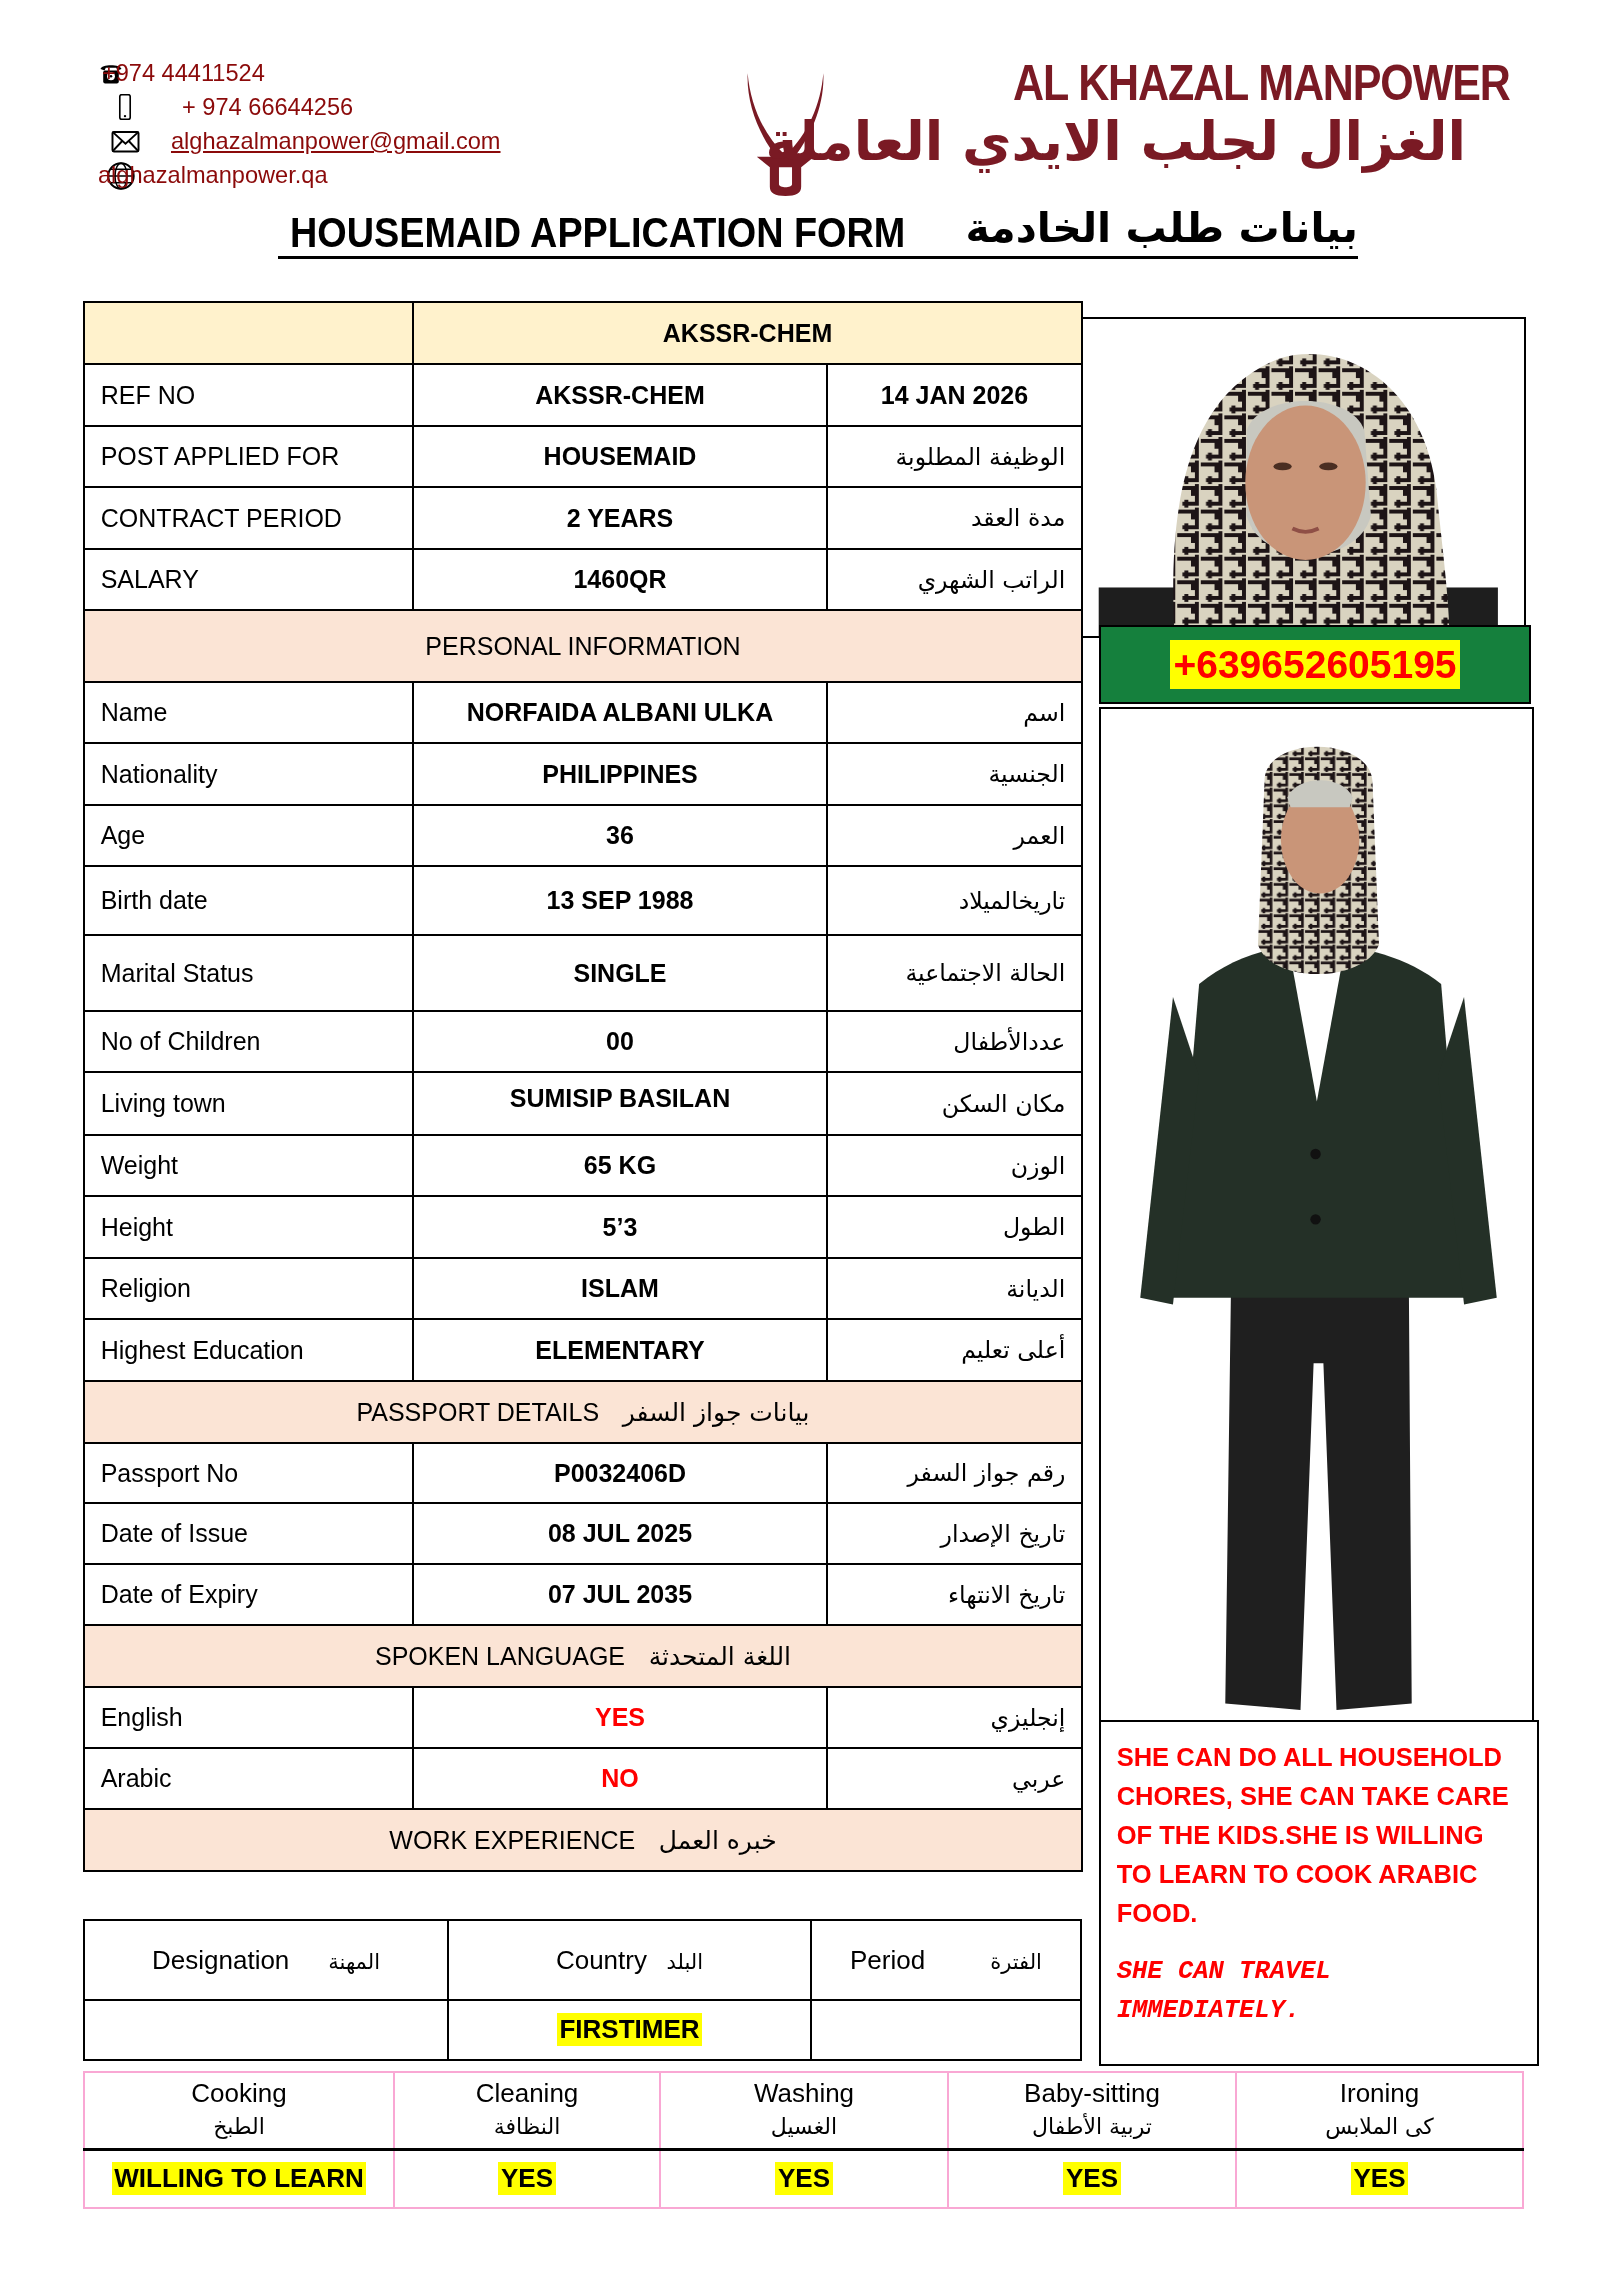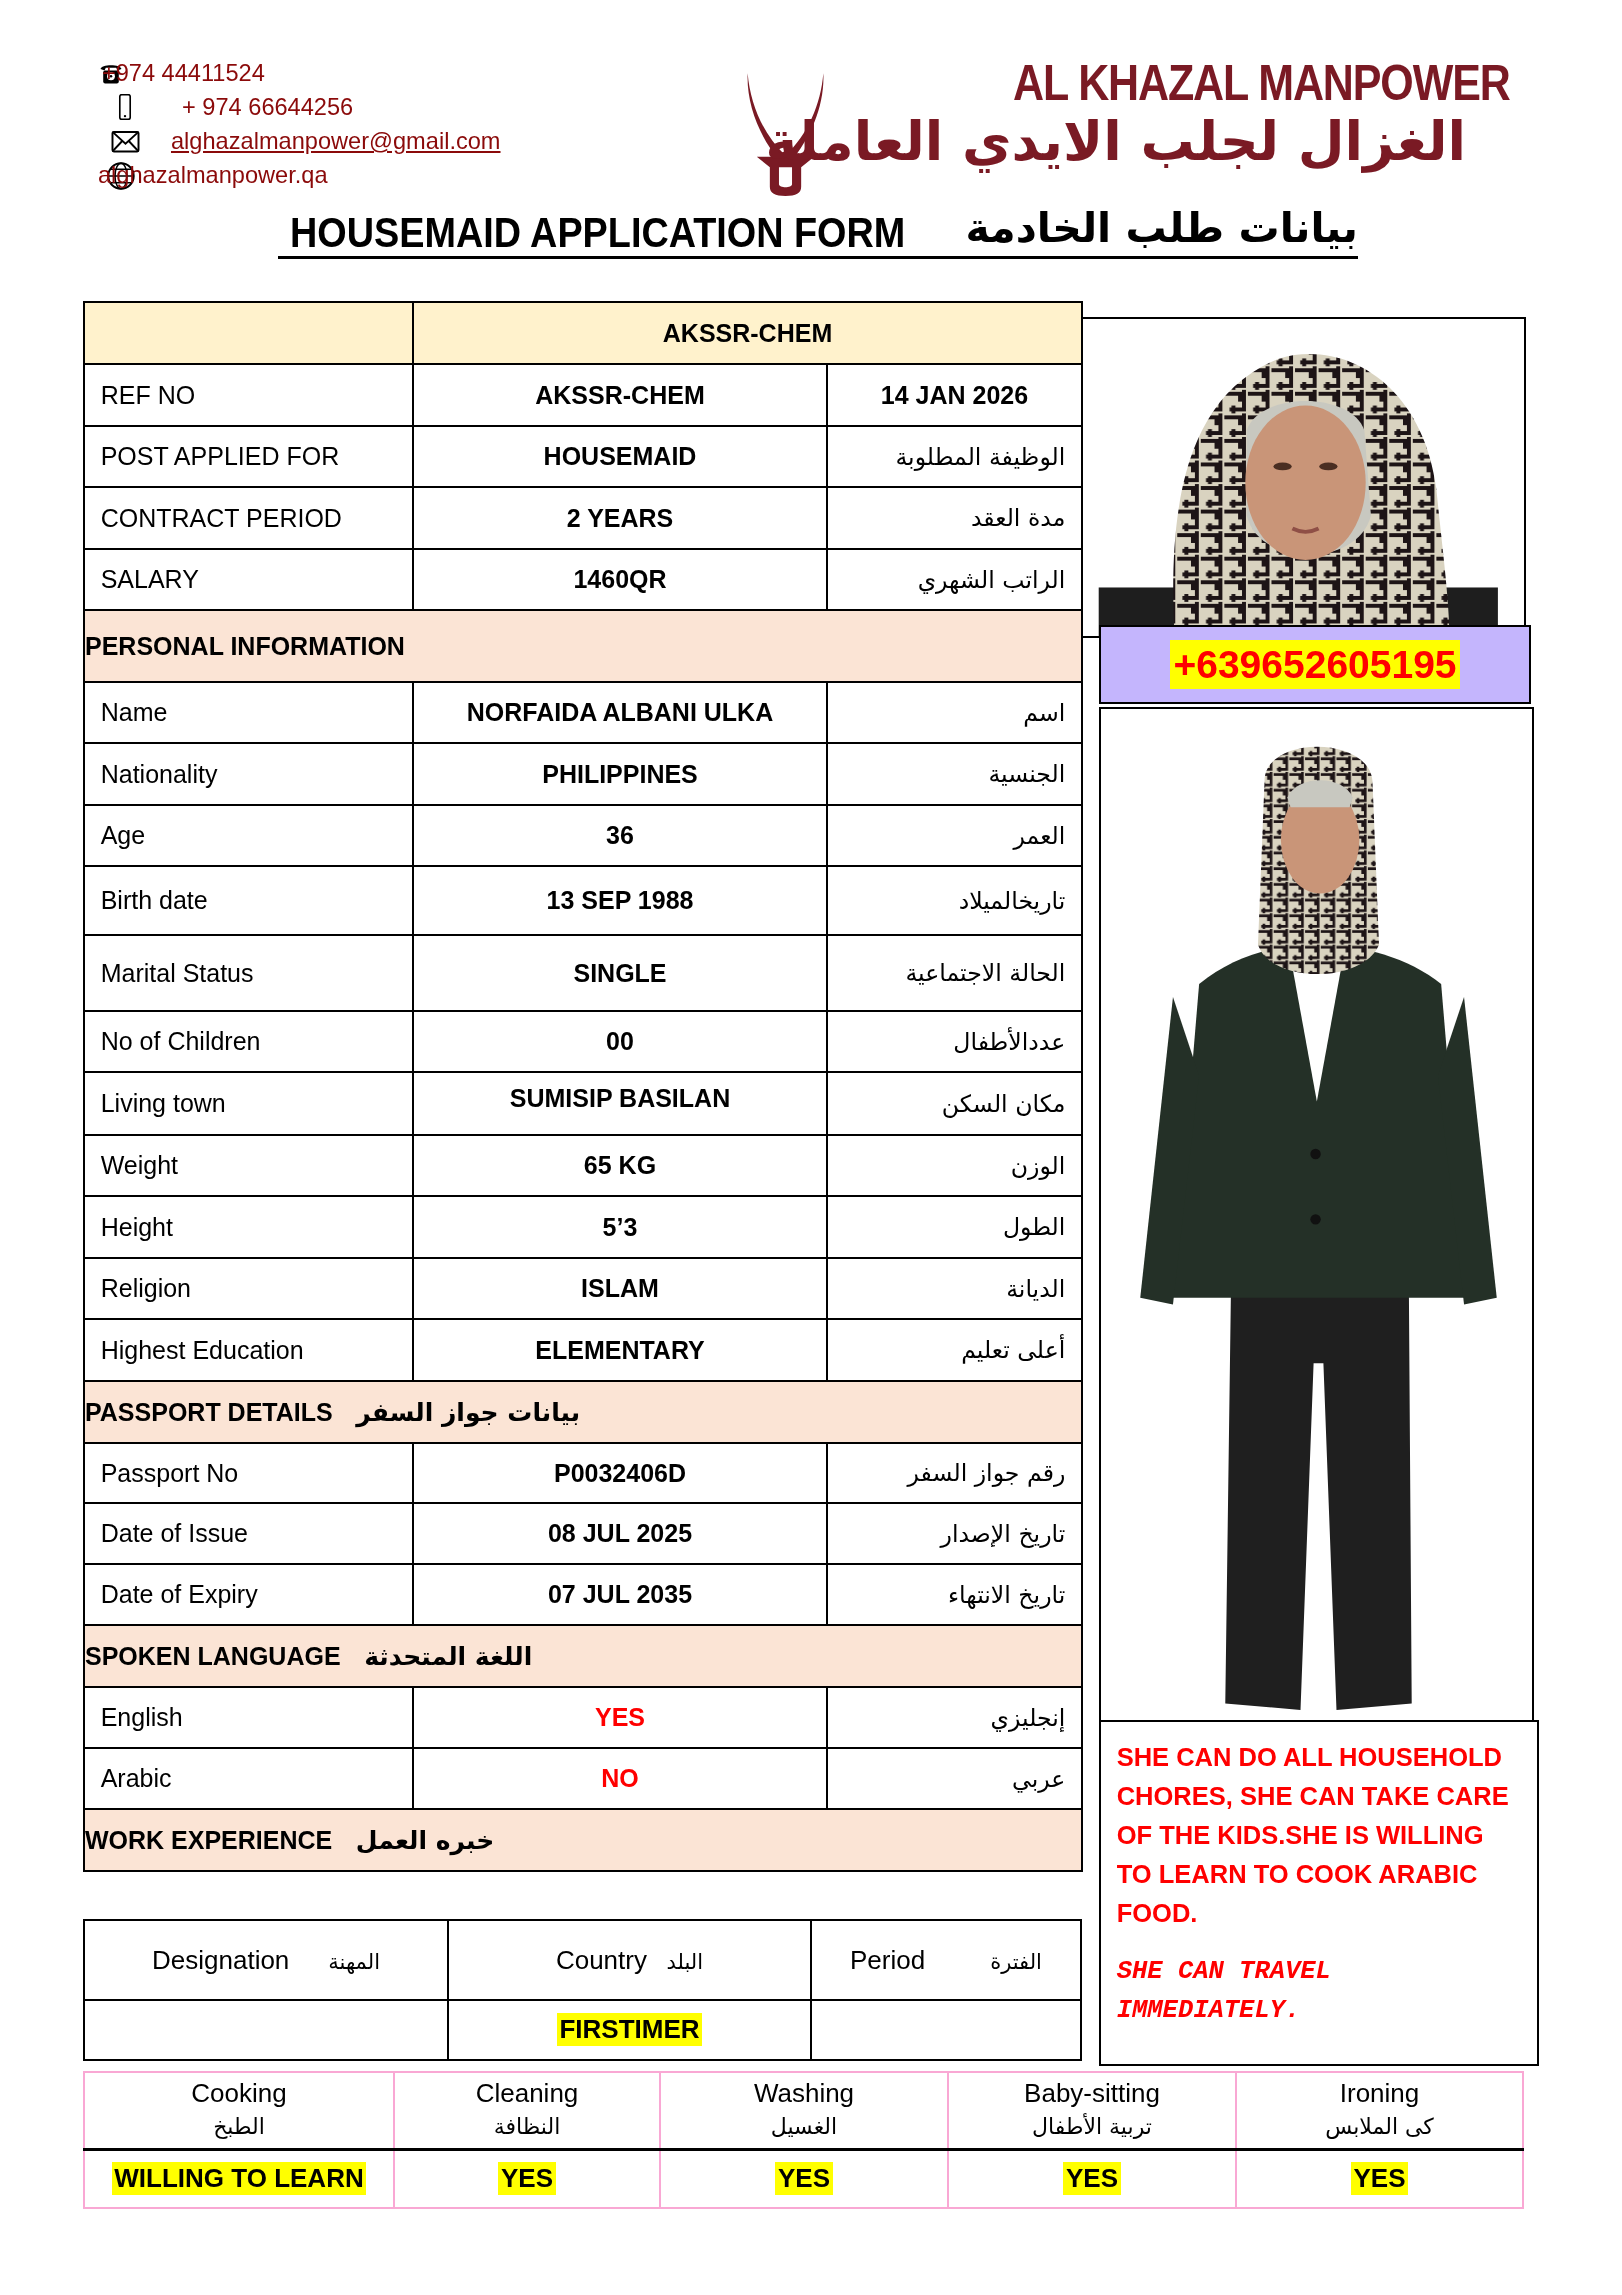--- a/index.html
+++ b/index.html
@@ -30,21 +30,21 @@
   .title-en { position: absolute; left: 11.8px; top: 0px; font-size: 42px; font-weight: bold; white-space: nowrap; transform: scaleX(0.9); transform-origin: left top; }
   .title-ar { position: absolute; right: 0; top: -5.2px; font-size: 41px; font-weight: bold; direction: rtl; white-space: nowrap; font-family: "DejaVu Sans", sans-serif; }
 
   
   .main-table { position: absolute; left: 83px; top: 301px; width: 998px; border-collapse: collapse; table-layout: fixed; }
   .main-table td { border: 2.6px solid #000; font-size: 25px; vertical-align: middle; padding: 0; }
   .main-table td.lbl { padding-left: 15.7px; text-align: left; }
   .main-table td.val { text-align: center; font-weight: bold; }
   .main-table td.ar { text-align: right; padding-right: 15.7px; direction: rtl; font-family: "DejaVu Sans", sans-serif; font-size: 23.6px; }
   .main-table td.val.top { vertical-align: top; padding-top: 10.5px; }
-  .main-table tr.sec td { background: #fbe4d5; font-weight: bold; font-size: 25px; }
+  .main-table tr.sec td { background: #fbe4d5; text-align: center; font-weight: normal; font-size: 25px; }
   .main-table tr.ref-hdr td { background: #fff2cc; }
   .main-table tr.ref-hdr td.blank { background: #fff2cc; }
   .sec-ar { font-family: "DejaVu Sans", sans-serif; margin-left: 23.6px; direction: rtl; unicode-bidi: isolate; }
   .red { color: #ff0000; }
   .hl { background: #ffff00; padding: 1.3px 2.6px; }
 
   .exp-table { position: absolute; left: 83px; top: 1919px; width: 998px; border-collapse: collapse; table-layout: fixed; }
   .exp-table td { border: 2.6px solid #000; font-size: 26px; text-align: center; vertical-align: middle; }
   .exp-table .ar-inline { font-family: "DejaVu Sans", sans-serif; direction: rtl; unicode-bidi: isolate; margin-left: 39px; font-size: 21px; }
   .exp-table .fb { font-weight: bold; }
@@ -52,21 +52,21 @@
   
   .skills-table { position: absolute; left: 83px; top: 2071px; width: 1438px; border-collapse: collapse; table-layout: fixed; }
   .skills-table td { border: 2px solid #f9a8d4; text-align: center; vertical-align: middle; font-size: 26px; }
   .skills-table tr.top td { height: 77px; line-height: 33px; }
   .skills-table tr.bot td { height: 59px; font-weight: bold; }
   .skills-table tr.top { border-bottom: 3.9px solid #000; }
   .skills-table .sk-ar { display: block; font-family: "DejaVu Sans", sans-serif; font-size: 22px; direction: rtl; }
 
   
   .headshot { position: absolute; left: 1081px; top: 317px; width: 445px; height: 321px; border: 2.6px solid #000; background: #fff; overflow: hidden; }
-  .phone-box { position: absolute; left: 1099px; top: 625px; width: 432px; height: 79px; border: 2px solid #000; background: #c4b5fd; display: flex; align-items: center; justify-content: center; }
+  .phone-box { position: absolute; left: 1099px; top: 625px; width: 432px; height: 79px; border: 2px solid #000; background: #15803d; display: flex; align-items: center; justify-content: center; }
   .phone-box span { font-size: 39px; font-weight: bold; color: #ff0000; background: #ffff00; padding: 2.6px 3.9px; }
   .body-photo { position: absolute; left: 1099px; top: 707px; width: 435px; height: 1024px; border: 2.6px solid #000; background: #fff; overflow: hidden; }
   .remarks { position: absolute; left: 1099px; top: 1720px; width: 440px; height: 346px; border: 2px solid #000; background: #fff; padding: 15.7px 15.7px 0 15.7px; color: #ff0000; font-weight: bold; font-size: 25.5px; line-height: 39px; }
   .remarks p.italic { font-style: italic; margin-top: 19.6px; font-family: Liberation Mono, monospace; }
 </style>
 </head>
 <body>
 
 <div class="contact">
   <div class="contact-row tel">

